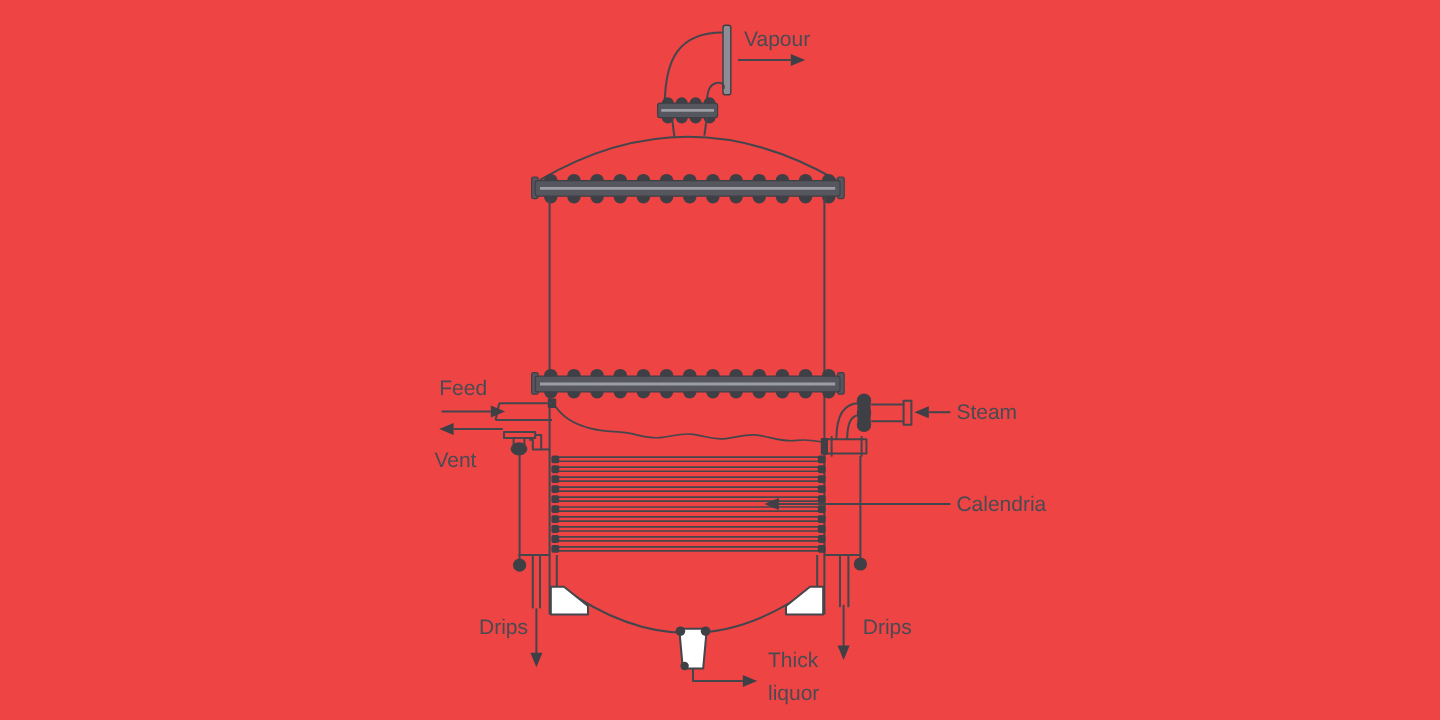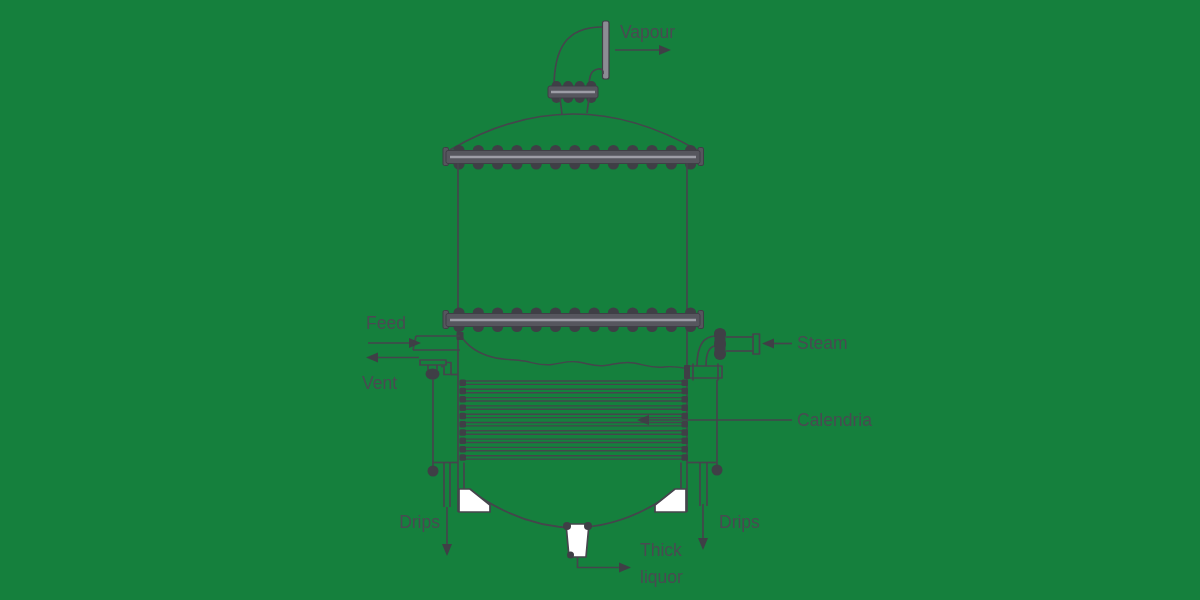--- a/index.html
+++ b/index.html
@@ -1,17 +1,17 @@
 <!DOCTYPE html>
 <html style="--line: #45454c; --dark: #3f3f46; --text: #4a4a52;"><head>
 <meta charset="utf-8">
 <style>
   html,body { margin:0; padding:0; background:#ffffff; }
   .diagram-canvas {
-    position:relative; width:1200px; height:600px; background:#15803d;
+    position:relative; width:1200px; height:600px; background:#ef4444;
     font-family:"Liberation Sans", sans-serif; overflow:hidden;
   }
   svg { display:block; }
   .ln   { stroke:var(--line,#45454c); stroke-width:1.7; fill:none; stroke-linejoin:round; }
   .thin { stroke:var(--line,#45454c); stroke-width:1.4; fill:none; }
   .dk   { fill:var(--dark,#3f3f46); stroke:none; }
   .bar  { fill:#56565e; stroke:var(--dark,#3f3f46); stroke-width:1; }
   .hl   { stroke:#9d9da6; stroke-width:2.4; fill:none; }
   .wf   { fill:#ffffff; stroke:var(--line,#45454c); stroke-width:1.7; stroke-linejoin:round; }
   .plate{ fill:#8c8c94; stroke:var(--dark,#3f3f46); stroke-width:1.2; }

